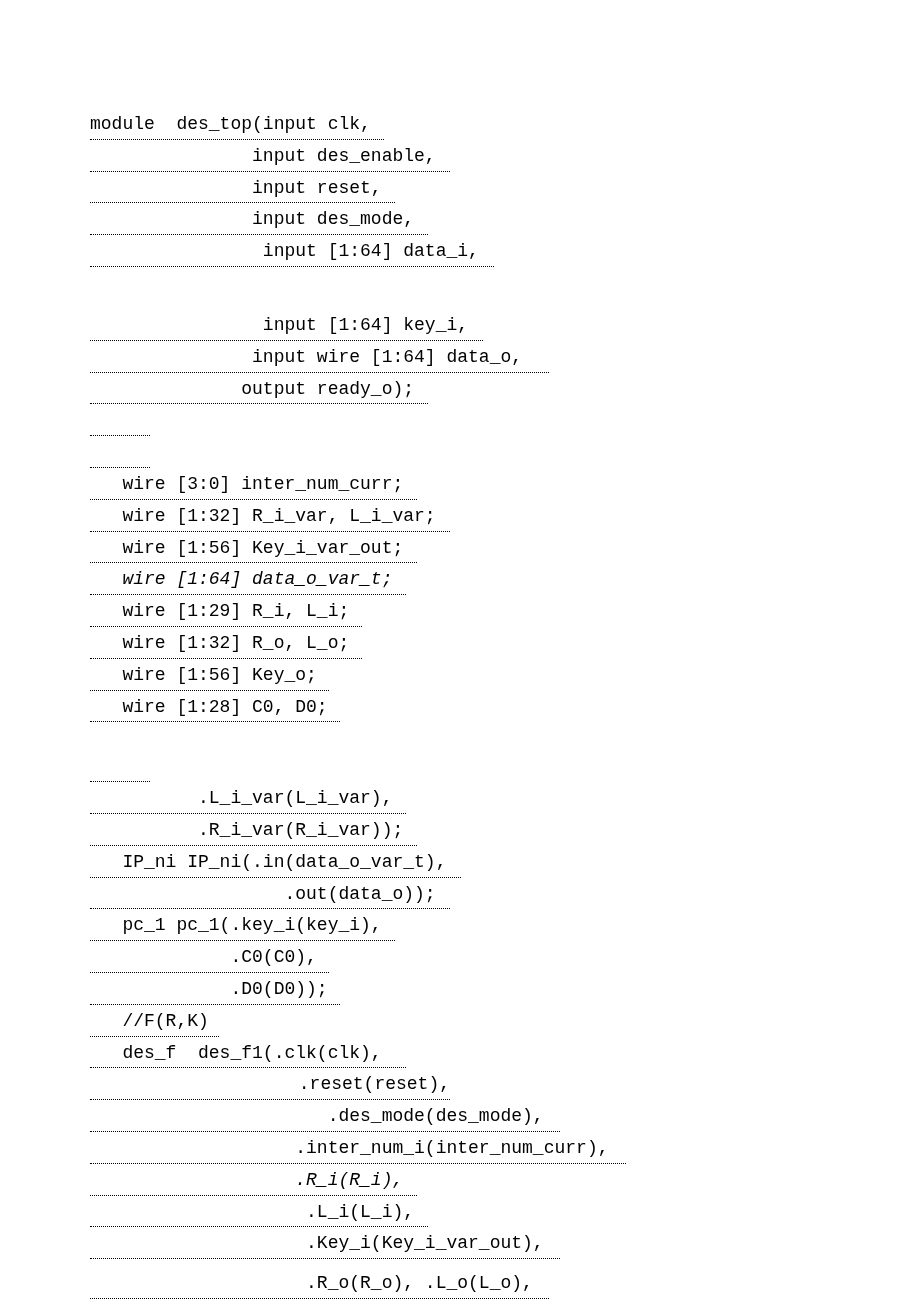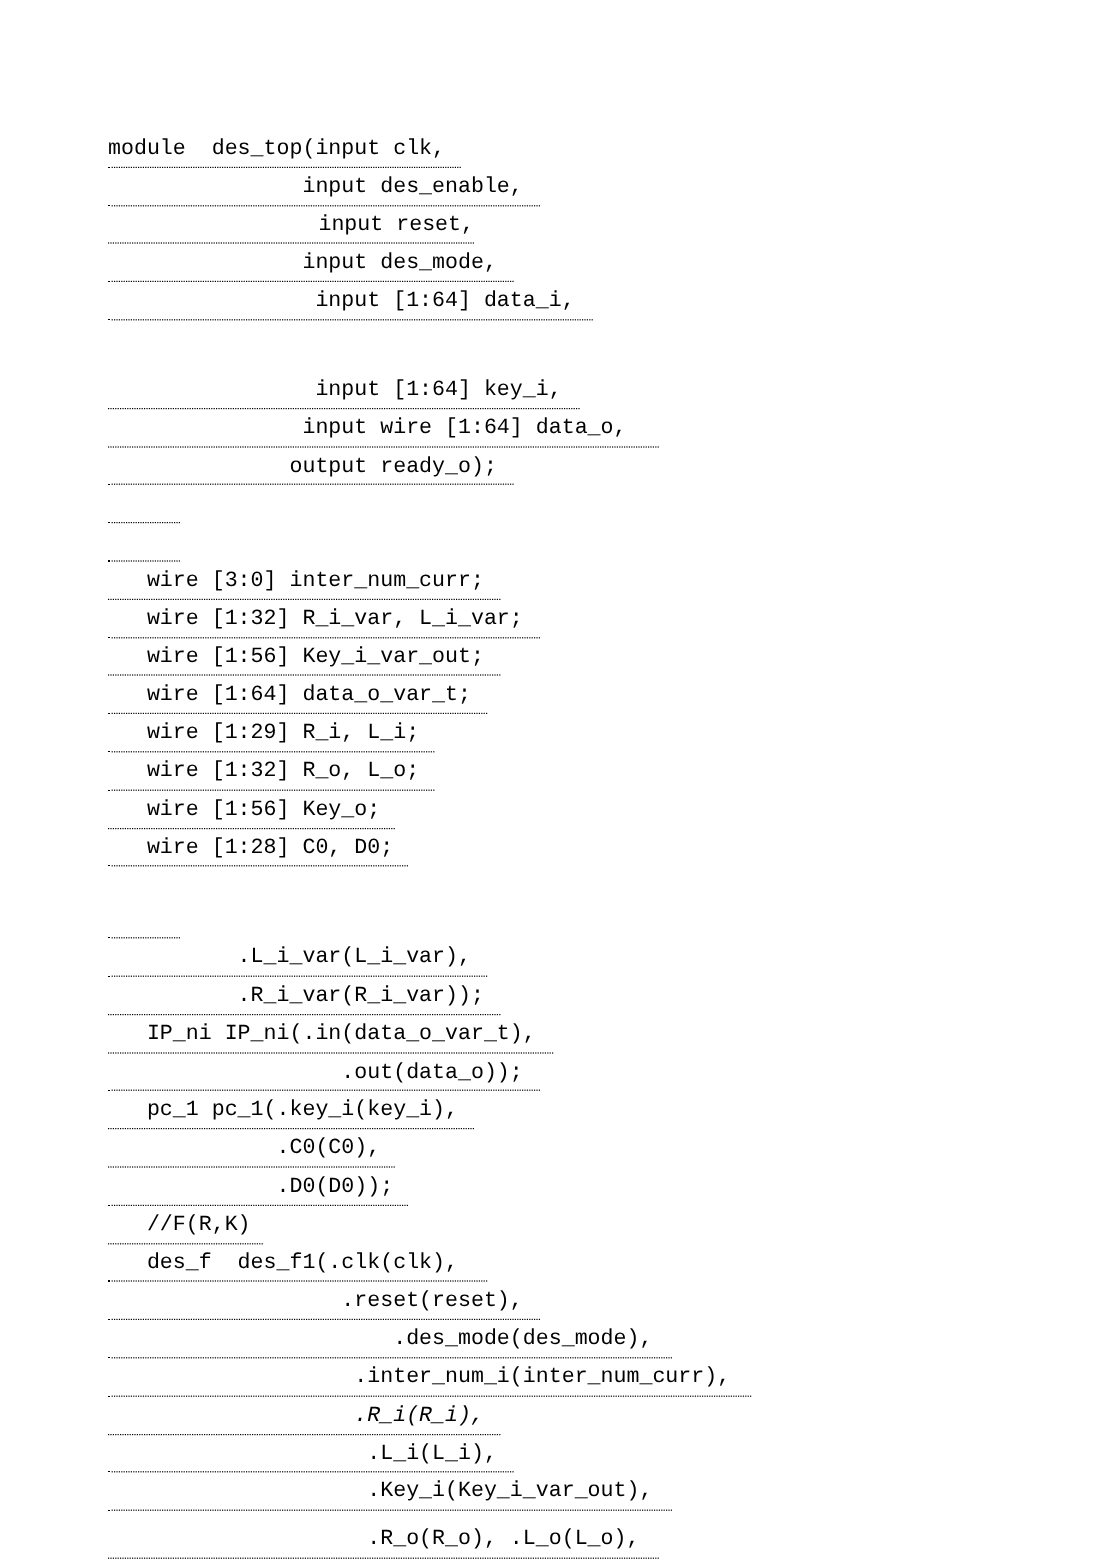--- a/index.html
+++ b/index.html
@@ -25,50 +25,50 @@
     height: 28px;
   }
 </style>
 </head>
 <body>
 
 <div class="page">
   <div id="block1">
       <div class="line" style="width: 294px;">module  des_top(input clk,</div>
       <div class="line" style="width: 360px;">               input des_enable,</div>
-      <div class="line" style="width: 305px; text-align: right;">               input reset,</div>
+      <div class="line" style="width: 305px;">               input reset,</div>
       <div class="line" style="width: 338px;">               input des_mode,</div>
       <div class="line" style="width: 404px;">                input [1:64] data_i,</div>
       <div class="line" style="width: 393px; margin-top: 44px;">                input [1:64] key_i,</div>
       <div class="line" style="width: 459px;">               input wire [1:64] data_o,</div>
       <div class="line" style="width: 338px;">              output ready_o);</div>
       <div class="line" style="width: 60px;"></div>
       <div class="line" style="width: 60px;"></div>
       <div class="line" style="width: 327px;">   wire [3:0] inter_num_curr;</div>
       <div class="line" style="width: 360px;">   wire [1:32] R_i_var, L_i_var;</div>
       <div class="line" style="width: 327px;">   wire [1:56] Key_i_var_out;</div>
-      <div class="line" style="width: 316px;">   wire [1:64] data_o_var_t;</div>
+      <div class="line" style="width: 316px; font-style: italic;">   wire [1:64] data_o_var_t;</div>
       <div class="line" style="width: 272px;">   wire [1:29] R_i, L_i;</div>
       <div class="line" style="width: 272px;">   wire [1:32] R_o, L_o;</div>
       <div class="line" style="width: 239px;">   wire [1:56] Key_o;</div>
       <div class="line" style="width: 250px;">   wire [1:28] C0, D0;</div>
     </div>
   <div class="gap"></div>
   <div id="block2">
       <div class="line" style="width: 60px;"></div>
       <div class="line" style="width: 316px;">          .L_i_var(L_i_var),</div>
       <div class="line" style="width: 327px;">          .R_i_var(R_i_var));</div>
       <div class="line" style="width: 371px;">   IP_ni IP_ni(.in(data_o_var_t),</div>
       <div class="line" style="width: 360px;">                  .out(data_o));</div>
       <div class="line" style="width: 305px;">   pc_1 pc_1(.key_i(key_i),</div>
       <div class="line" style="width: 239px;">             .C0(C0),</div>
       <div class="line" style="width: 250px;">             .D0(D0));</div>
       <div class="line" style="width: 129px;">   //F(R,K)</div>
       <div class="line" style="width: 316px;">   des_f  des_f1(.clk(clk), </div>
-      <div class="line" style="width: 360px;">                  .reset(reset),</div>
+      <div class="line" style="width: 360px; text-align: right;">                  .reset(reset),</div>
       <div class="line" style="width: 470px;">                      .des_mode(des_mode),</div>
       <div class="line" style="width: 536px;">                   .inter_num_i(inter_num_curr),</div>
       <div class="line" style="width: 327px; font-style: italic;">                   .R_i(R_i),</div>
       <div class="line" style="width: 338px;">                    .L_i(L_i),</div>
       <div class="line" style="width: 470px;">                    .Key_i(Key_i_var_out),</div>
       <div class="line" style="width: 459px; margin-top: 10px;">                    .R_o(R_o), .L_o(L_o),</div>
     </div>
 </div>
 
 </body></html>

